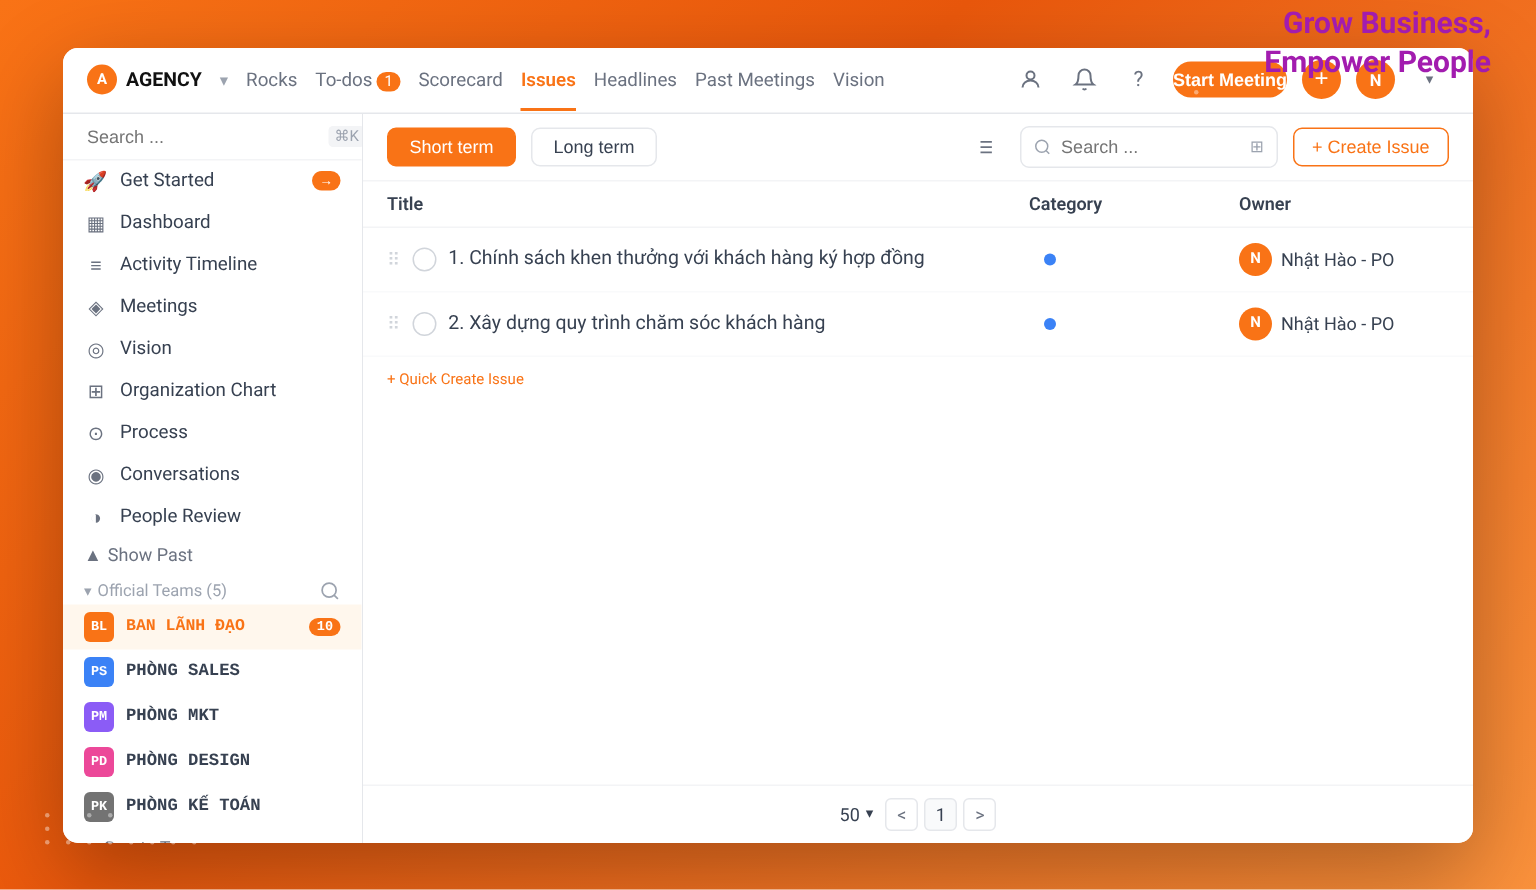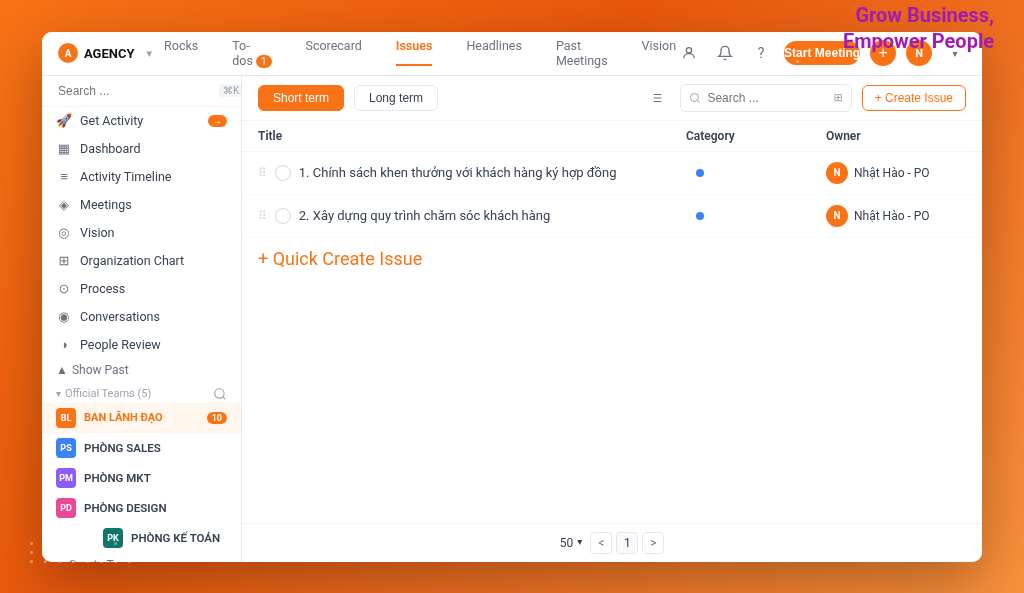--- a/index.html
+++ b/index.html
@@ -66,21 +66,21 @@
       font-size: 10px;
     }
     .nav-chevron {
       color: #9ca3af;
       font-size: 11px;
       margin-right: 12px;
     }
     .top-nav-links {
       display: flex;
       align-items: flex-start;
-      gap: 34px;
+      gap: 12px;
       flex: 1;
     }
     .nav-link {
       font-size: 12.5px;
       color: #6b7280;
       cursor: pointer;
       padding: 2px 0;
       position: relative;
     }
     .nav-link.active {
@@ -236,20 +236,21 @@
     .sidebar-section-label .arrow { font-size: 10px; }
     .team-item {
       display: flex;
       align-items: center;
       gap: 8px;
       padding: 5px 14px;
       cursor: pointer;
       font-size: 11.5px;
       font-weight: 600;
       color: #374151;
+      font-family: Liberation Mono, monospace;
     }
     .team-item.active { background: #fff7ed; }
     .team-avatar {
       width: 20px;
       height: 20px;
       border-radius: 4px;
       display: flex;
       align-items: center;
       justify-content: center;
       font-size: 9px;
@@ -422,21 +423,21 @@
     .owner-name {
       font-size: 12px;
       color: #374151;
     }
     .quick-create {
       padding: 10px 16px;
       display: flex;
       align-items: center;
       gap: 6px;
       color: #f97316;
-      font-size: 18px;
+      font-size: 10px;
       cursor: pointer;
     }
     
     .pagination {
       border-top: 1px solid #f3f4f6;
       padding: 8px 16px;
       display: flex;
       align-items: center;
       justify-content: center;
       gap: 8px;
@@ -613,21 +614,21 @@
         <svg width="12" height="12" viewBox="0 0 24 24" fill="none" stroke="#9ca3af" stroke-width="2">
             <circle cx="11" cy="11" r="8"></circle>
             <line x1="21" y1="21" x2="16.65" y2="16.65"></line>
           </svg>
         <input type="text" placeholder="Search ..." style="">
         <span class="search-shortcut">⌘K</span>
       </div>
 
       <div class="sidebar-item">
         <span class="sidebar-icon">🚀</span>
-        <span>Get Activity</span>
+        <span>Get Started</span>
         <span class="sidebar-badge">→</span>
       </div>
       <div class="sidebar-item">
         <span class="sidebar-icon">▦</span>
         <span>Dashboard</span>
       </div>
       <div class="sidebar-item">
         <span class="sidebar-icon">≡</span>
         <span>Activity Timeline</span>
       </div>
@@ -682,21 +683,21 @@
       </div>
       <div class="team-item">
         <div class="team-avatar" style="background:#8b5cf6;">PM</div>
         <span>PHÒNG MKT</span>
       </div>
       <div class="team-item">
         <div class="team-avatar" style="background:#ec4899;">PD</div>
         <span>PHÒNG DESIGN</span>
       </div>
       <div class="team-item">
-        <div class="team-avatar" style="background:#0f766e;margin-left:47px;">PK</div>
+        <div class="team-avatar" style="background:#737373;">PK</div>
         <span>PHÒNG KẾ TOÁN</span>
       </div>
       <div class="create-team">
         <span>+</span>
         <span>Create Team</span>
       </div>
 
     </div>
 
     <div class="page-content">

